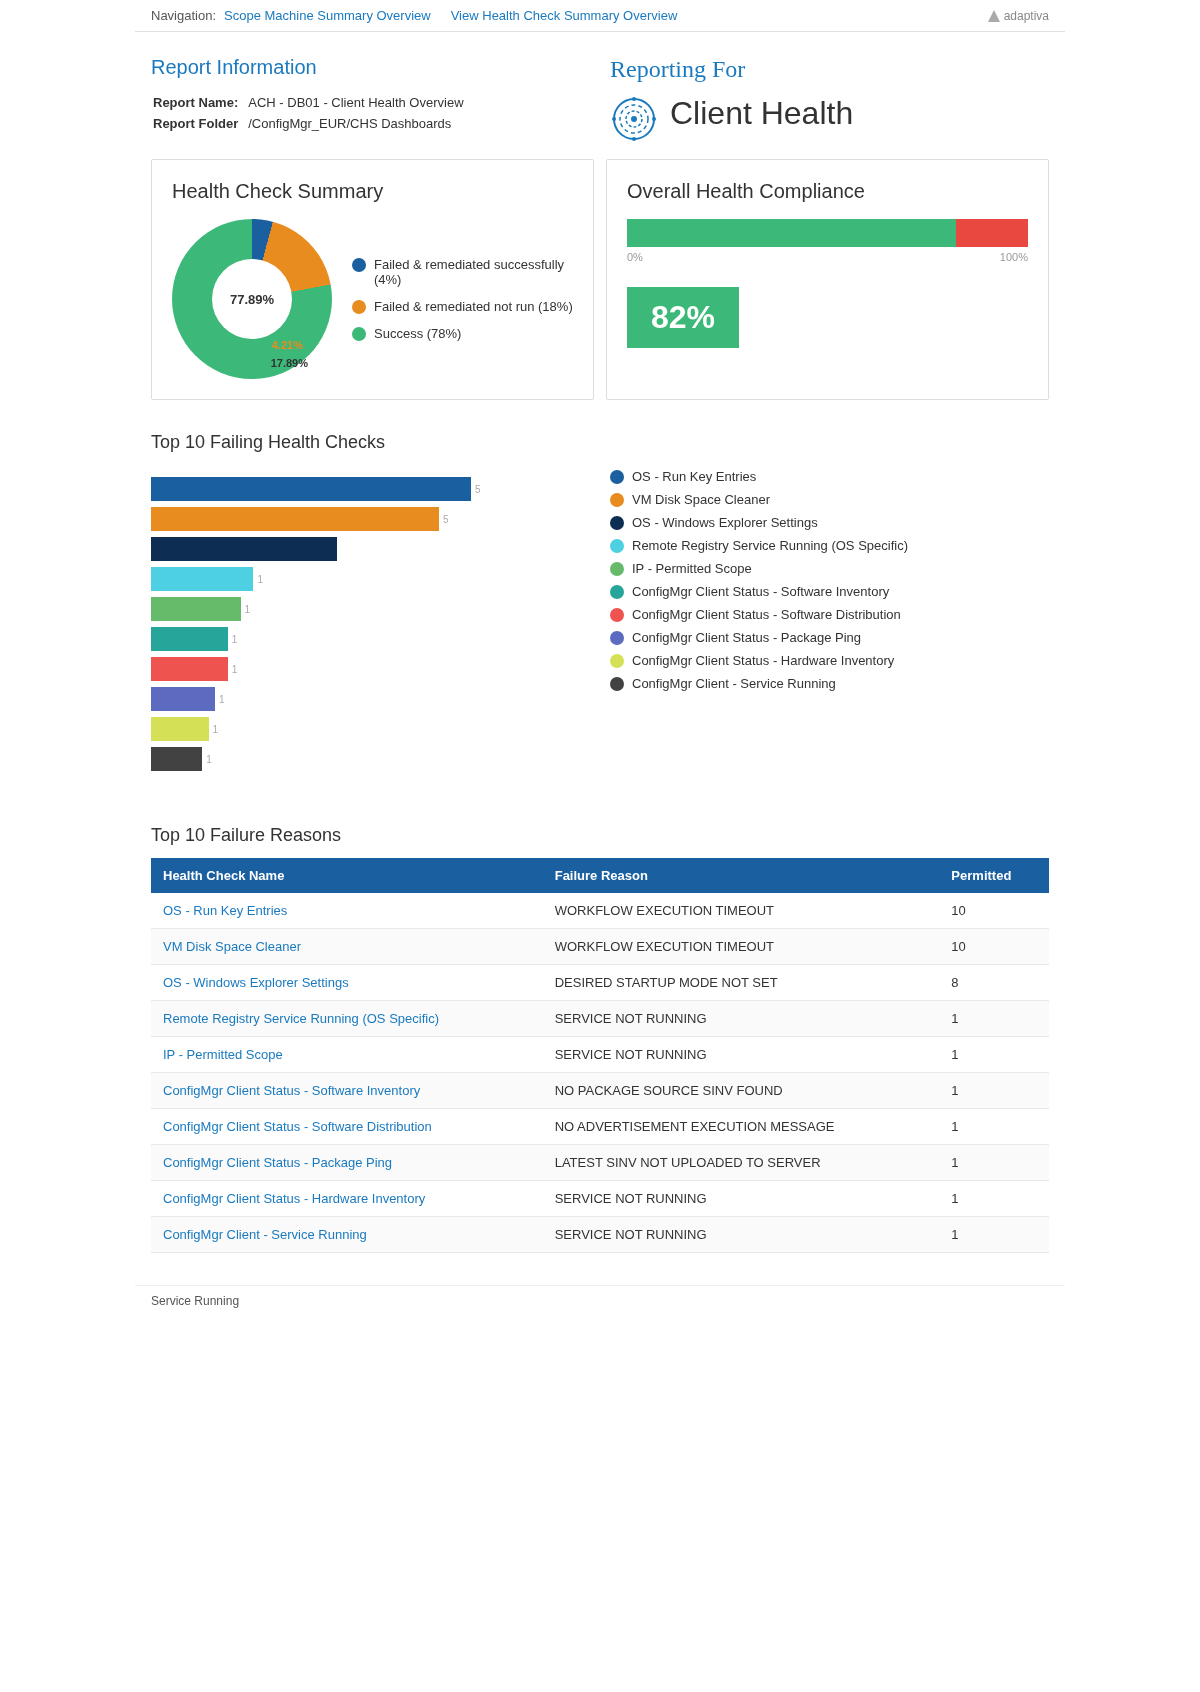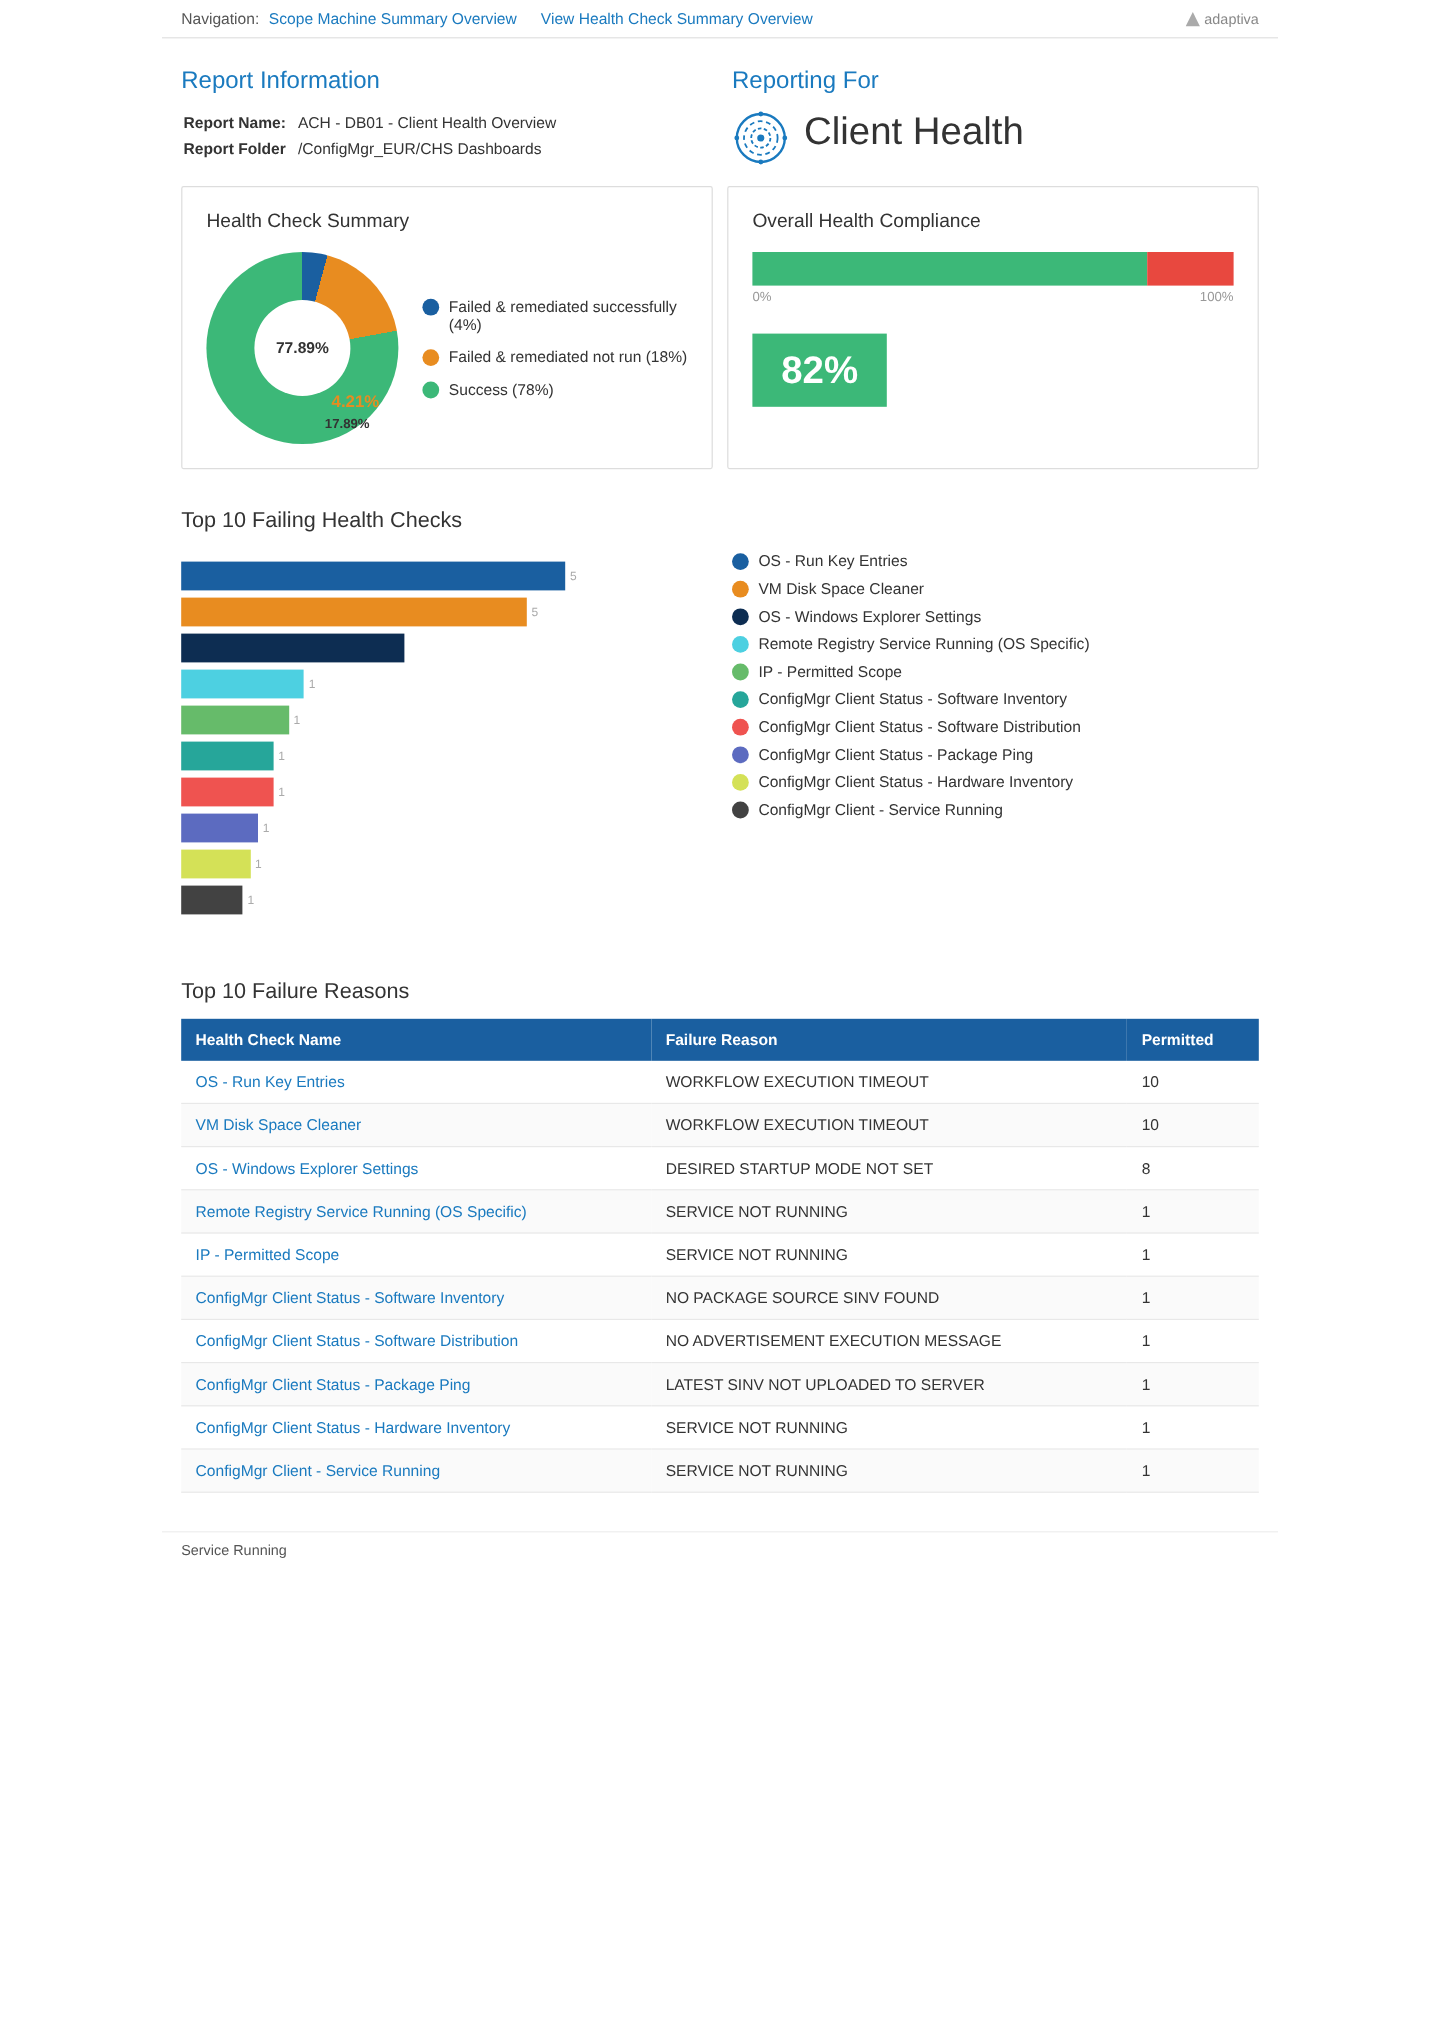--- a/index.html
+++ b/index.html
@@ -12,31 +12,31 @@
     .adaptiva-logo { margin-left: auto; color: #888; font-size: 12px; display: flex; align-items: center; gap: 4px; }
 
     
     .report-header { display: flex; padding: 24px 16px 16px; gap: 20px; }
     .report-info { flex: 1; }
     .report-info h2 { color: #1a7abf; font-size: 20px; font-weight: 400; margin-bottom: 12px; }
     .report-info table { font-size: 13px; }
     .report-info td { padding: 2px 8px 2px 0; }
     .report-info td:first-child { font-weight: bold; white-space: nowrap; }
     .reporting-for { flex: 1; }
-    .reporting-for h2 { color: #1a7abf; font-size: 20px; font-weight: 400; margin-bottom: 12px; }
+    .reporting-for h2 { color: #1a7abf; font-size: 24px; font-weight: 400; margin-bottom: 12px; font-family: Liberation Serif, serif; }
     .reporting-for-content { display: flex; align-items: flex-start; gap: 12px; }
     .client-health-icon { width: 48px; height: 48px; }
     .client-health-name { font-size: 32px; font-weight: 300; color: #333; }
 
     
     .cards-row { display: flex; gap: 12px; padding: 0 16px 16px; }
     .card { background: #fff; border: 1px solid #ddd; border-radius: 2px; padding: 20px; flex: 1; }
 
     
-    .card h3 { font-size: 16px; font-weight: 300; color: #333; margin-bottom: 16px; }
+    .card h3 { font-size: 20px; font-weight: 300; color: #333; margin-bottom: 16px; }
     .pie-section { display: flex; align-items: center; gap: 20px; }
     .pie-container { position: relative; width: 160px; height: 160px; flex-shrink: 0; }
     .pie-label { position: absolute; top: 50%; left: 50%; transform: translate(-50%, -50%); font-size: 16px; font-weight: bold; color: #fff; text-align: center; }
     .legend { display: flex; flex-direction: column; gap: 12px; }
     .legend-item { display: flex; align-items: flex-start; gap: 8px; font-size: 13px; }
     .legend-dot { width: 14px; height: 14px; border-radius: 50%; flex-shrink: 0; margin-top: 1px; }
 
     
     .compliance-bar-wrapper { margin-top: 16px; }
     .compliance-bar { height: 28px; display: flex; margin-bottom: 4px; }
@@ -135,21 +135,21 @@
           <path d="M80,80 L51.2,132.7 A60,60 0 0,1 80,20.0 Z" fill="#3cb878" transform="rotate(280.4,80,80) rotate(-280.4,80,80)"></path>
 
         </svg>
         
         <div style="width:160px;height:160px;border-radius:50%;background:conic-gradient(#1a5fa0 0deg 15.16deg, #e88c20 15.16deg 79.57deg, #3cb878 79.57deg 360deg);position:absolute;top:0;left:0;">
           <div style="width:80px;height:80px;background:#fff;border-radius:50%;position:absolute;top:50%;left:50%;transform:translate(-50%,-50%);"></div>
         </div>
         <div class="pie-label" style="z-index:2;color:#333;font-size:13px;font-weight:bold;">
           <div>77.89%</div>
         </div>
-        <div style="position:absolute;bottom:28px;right:16px;font-size:14px;font-weight:bold;color:#e88c20;z-index:3;">4.21%</div>
+        <div style="position:absolute;bottom:28px;right:29px;font-size:11px;font-weight:bold;color:#e88c20;z-index:3;">4.21%</div>
         <div style="position:absolute;bottom:10px;right:24px;font-size:11px;font-weight:bold;color:#333;z-index:3;">17.89%</div>
       </div>
       <div class="legend">
         <div class="legend-item">
           <div class="legend-dot" style="background:#1a5fa0;"></div>
           <span>Failed &amp; remediated successfully (4%)</span>
         </div>
         <div class="legend-item">
           <div class="legend-dot" style="background:#e88c20;"></div>
           <span>Failed &amp; remediated not run (18%)</span>

